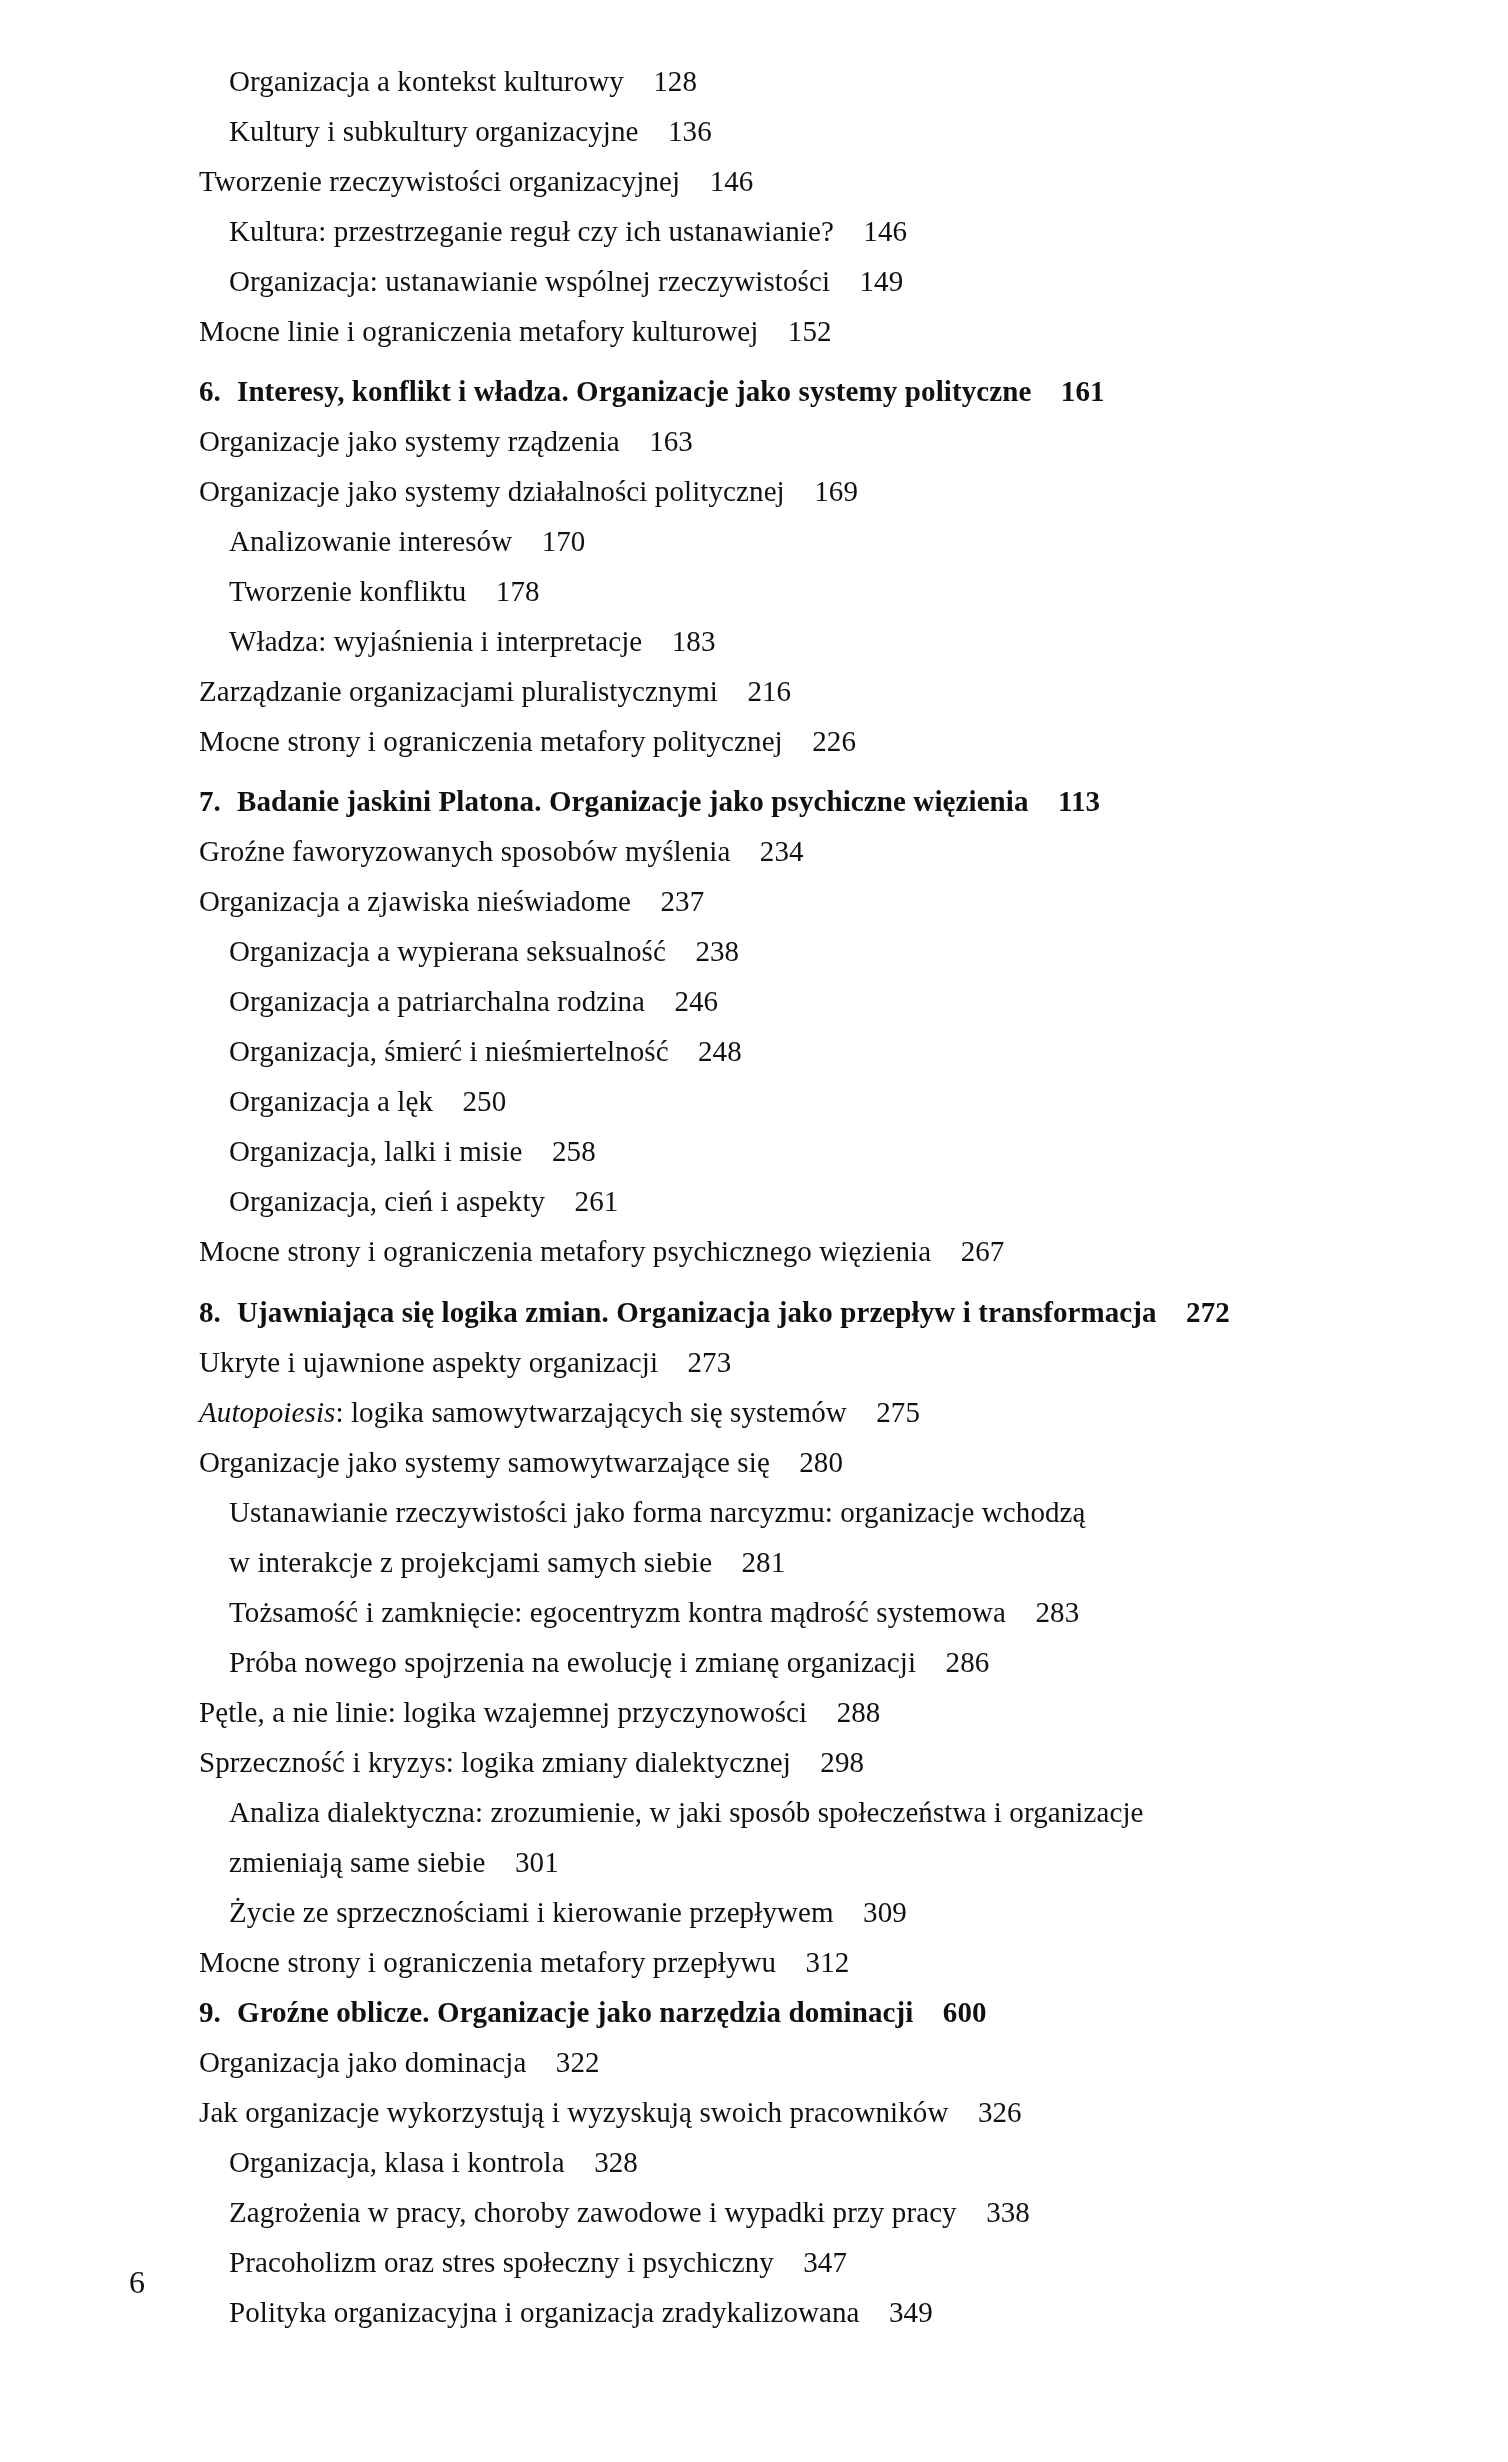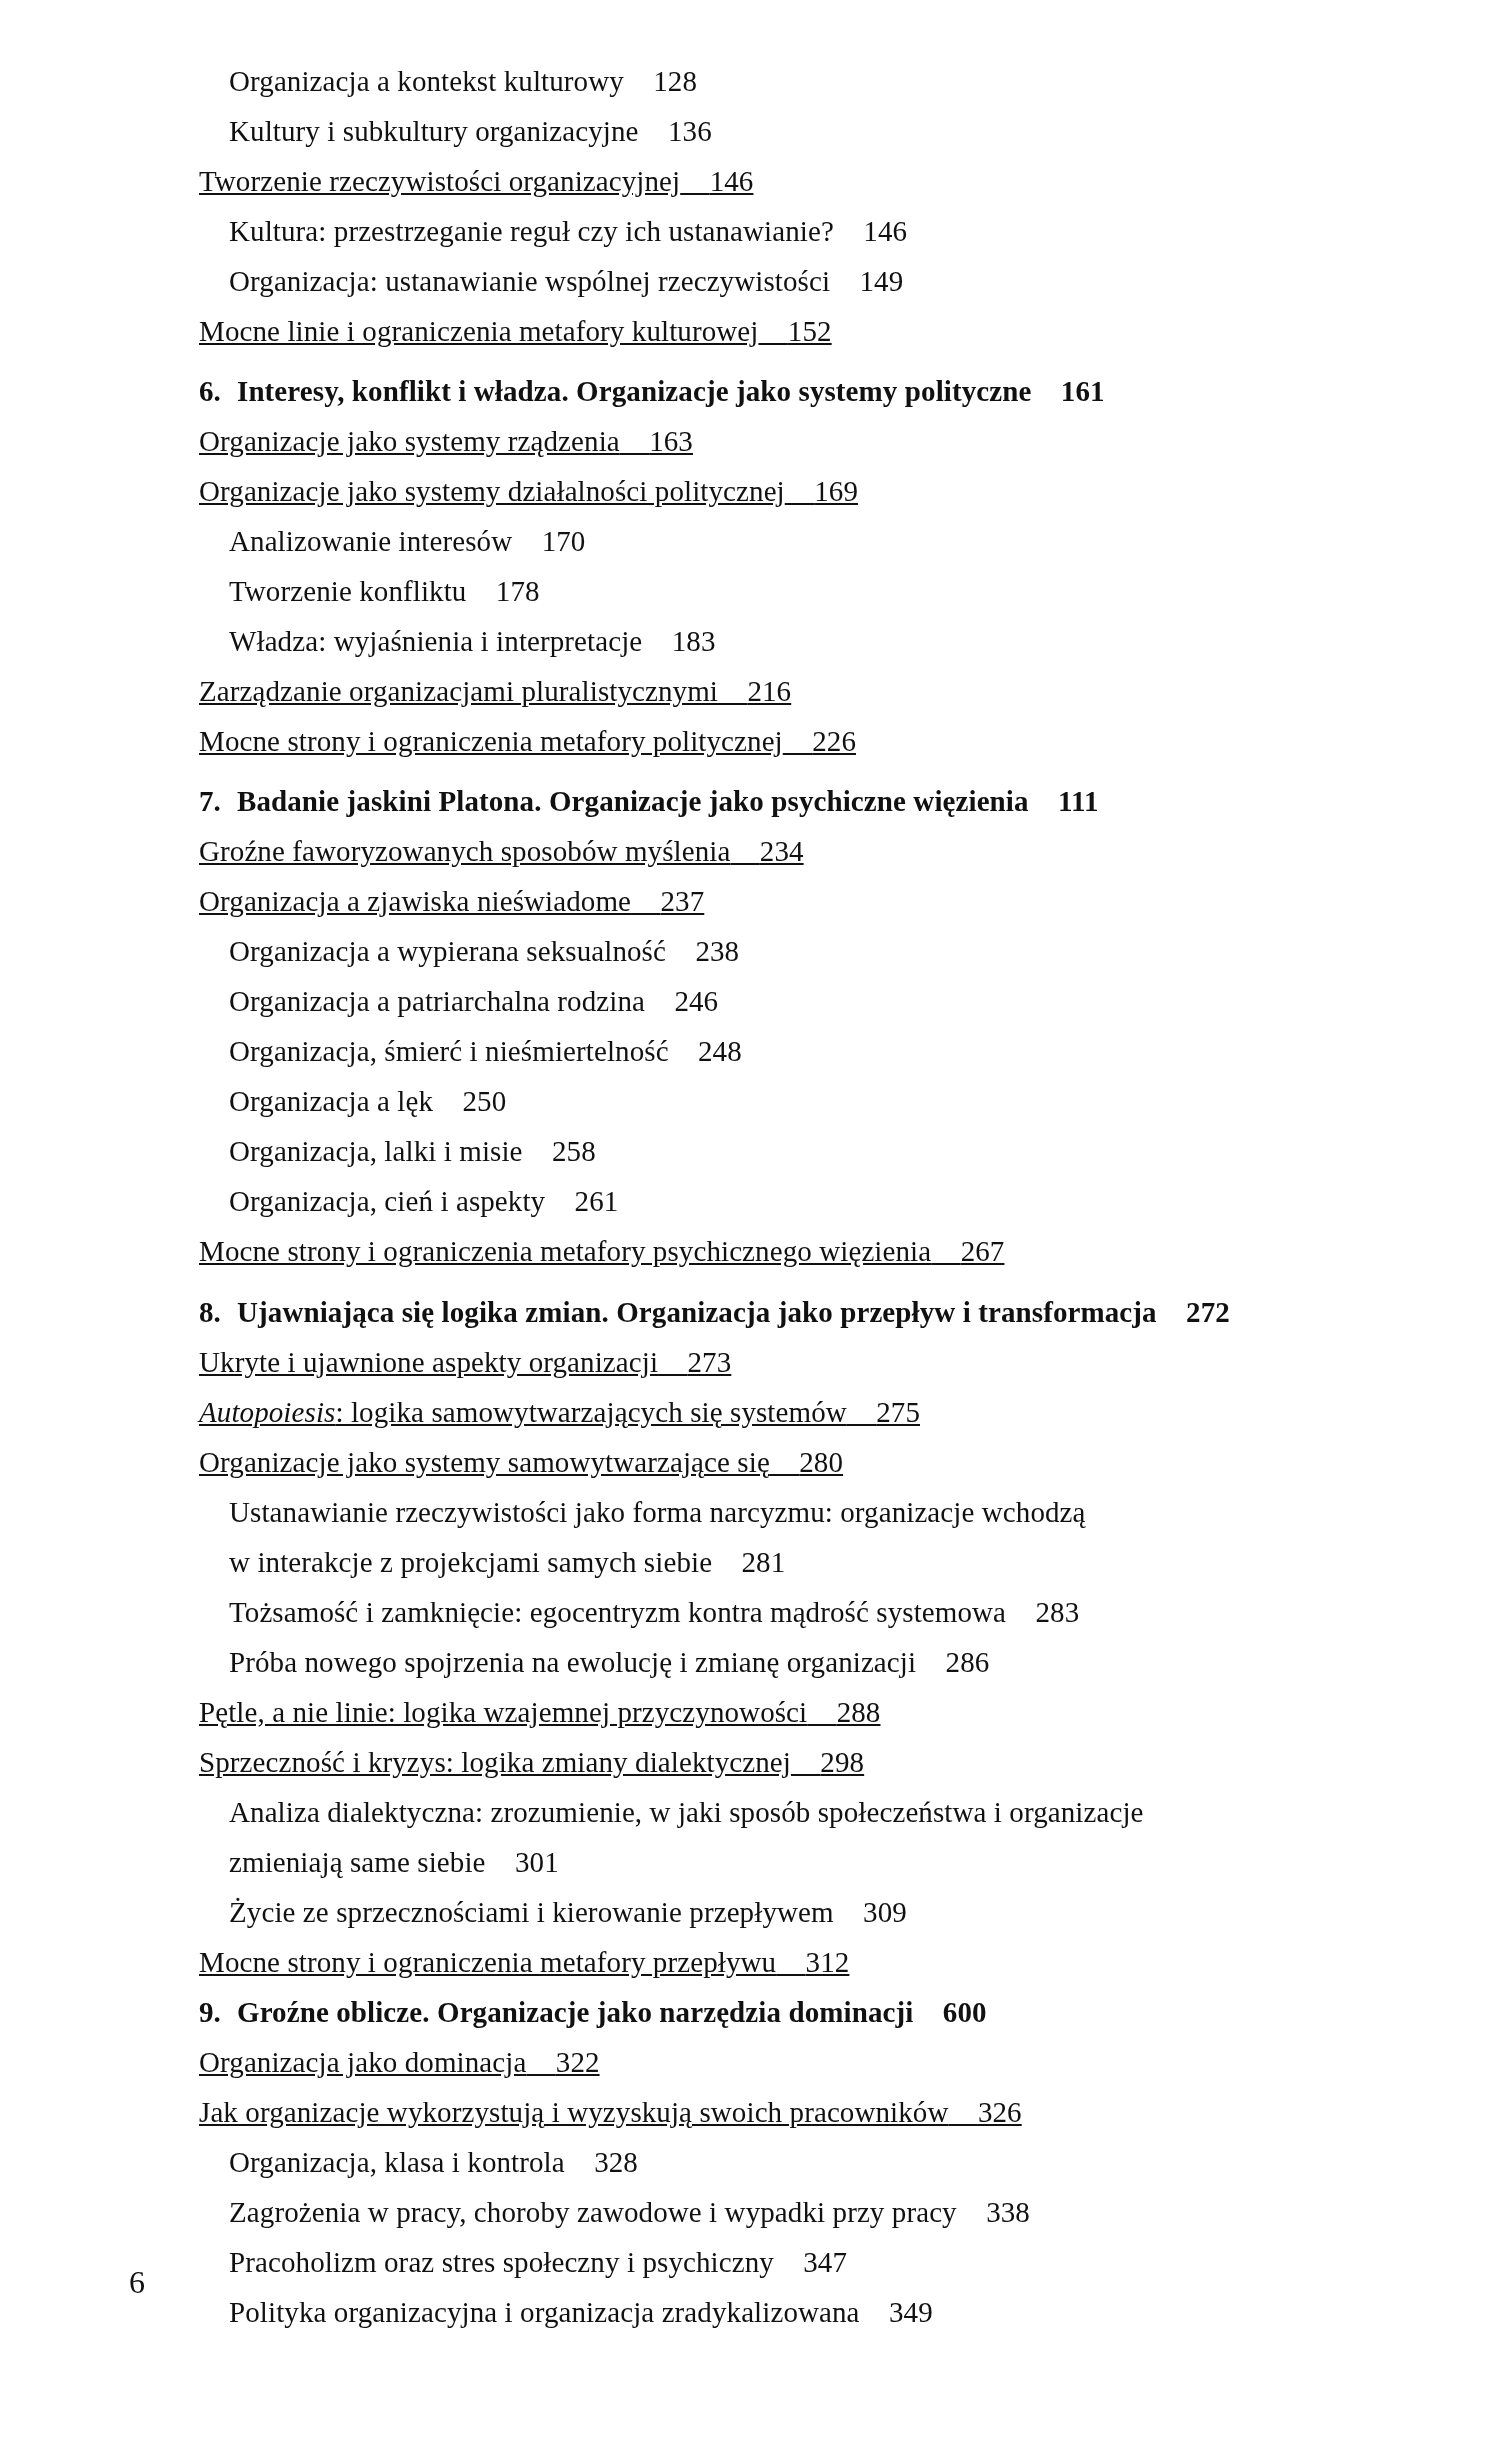--- a/index.html
+++ b/index.html
@@ -27,21 +27,21 @@
     left: 199px;
     width: 1252px;
   }
   .line {
     font-size: 29px;
     line-height: 50px;
     white-space: pre;
     letter-spacing: 0.1px;
   }
   
-  .ind-0 { padding-left: 0px; text-decoration: underline; }
+  .ind-0 { padding-left: 0px; }
   .ind-1 { padding-left: 30px; }
 
   .num {
     display: inline-block;
     width: 38px;
     font-weight: bold;
   }
   .b { font-weight: bold; text-align: center; }
   .i { font-style: italic; }
   .pg { }
@@ -65,21 +65,21 @@
       <div class="line ind-1"><span>Organizacja: ustanawianie wspólnej rzeczywistości</span>    <span class="pg">149</span></div>
       <div class="line ind-0"><span>Mocne linie i ograniczenia metafory kulturowej</span>    <span class="pg">152</span></div>
       <div class="line gapbefore"><span class="num">6.</span><span class="b">Interesy, konflikt i władza. Organizacje jako systemy polityczne</span>    <span class="pg b">161</span></div>
       <div class="line ind-0"><span>Organizacje jako systemy rządzenia</span>    <span class="pg">163</span></div>
       <div class="line ind-0"><span>Organizacje jako systemy działalności politycznej</span>    <span class="pg">169</span></div>
       <div class="line ind-1"><span>Analizowanie interesów</span>    <span class="pg">170</span></div>
       <div class="line ind-1"><span>Tworzenie konfliktu</span>    <span class="pg">178</span></div>
       <div class="line ind-1"><span>Władza: wyjaśnienia i interpretacje</span>    <span class="pg">183</span></div>
       <div class="line ind-0"><span>Zarządzanie organizacjami pluralistycznymi</span>    <span class="pg">216</span></div>
       <div class="line ind-0"><span>Mocne strony i ograniczenia metafory politycznej</span>    <span class="pg">226</span></div>
-      <div class="line gapbefore"><span class="num">7.</span><span class="b">Badanie jaskini Platona. Organizacje jako psychiczne więzienia</span>    <span class="pg b">111</span></div>
+      <div class="line gapbefore"><span class="num">7.</span><span class="b">Badanie jaskini Platona. Organizacje jako psychiczne więzienia</span>    <span class="pg b">113</span></div>
       <div class="line ind-0"><span>Groźne faworyzowanych sposobów myślenia</span>    <span class="pg">234</span></div>
       <div class="line ind-0"><span>Organizacja a zjawiska nieświadome</span>    <span class="pg">237</span></div>
       <div class="line ind-1"><span>Organizacja a wypierana seksualność</span>    <span class="pg">238</span></div>
       <div class="line ind-1"><span>Organizacja a patriarchalna rodzina</span>    <span class="pg">246</span></div>
       <div class="line ind-1"><span>Organizacja, śmierć i nieśmiertelność</span>    <span class="pg">248</span></div>
       <div class="line ind-1"><span>Organizacja a lęk</span>    <span class="pg">250</span></div>
       <div class="line ind-1"><span>Organizacja, lalki i misie</span>    <span class="pg">258</span></div>
       <div class="line ind-1"><span>Organizacja, cień i aspekty</span>    <span class="pg">261</span></div>
       <div class="line ind-0"><span>Mocne strony i ograniczenia metafory psychicznego więzienia</span>    <span class="pg">267</span></div>
       <div class="line gapbefore"><span class="num">8.</span><span class="b">Ujawniająca się logika zmian. Organizacja jako przepływ i transformacja</span>    <span class="pg b">272</span></div>

